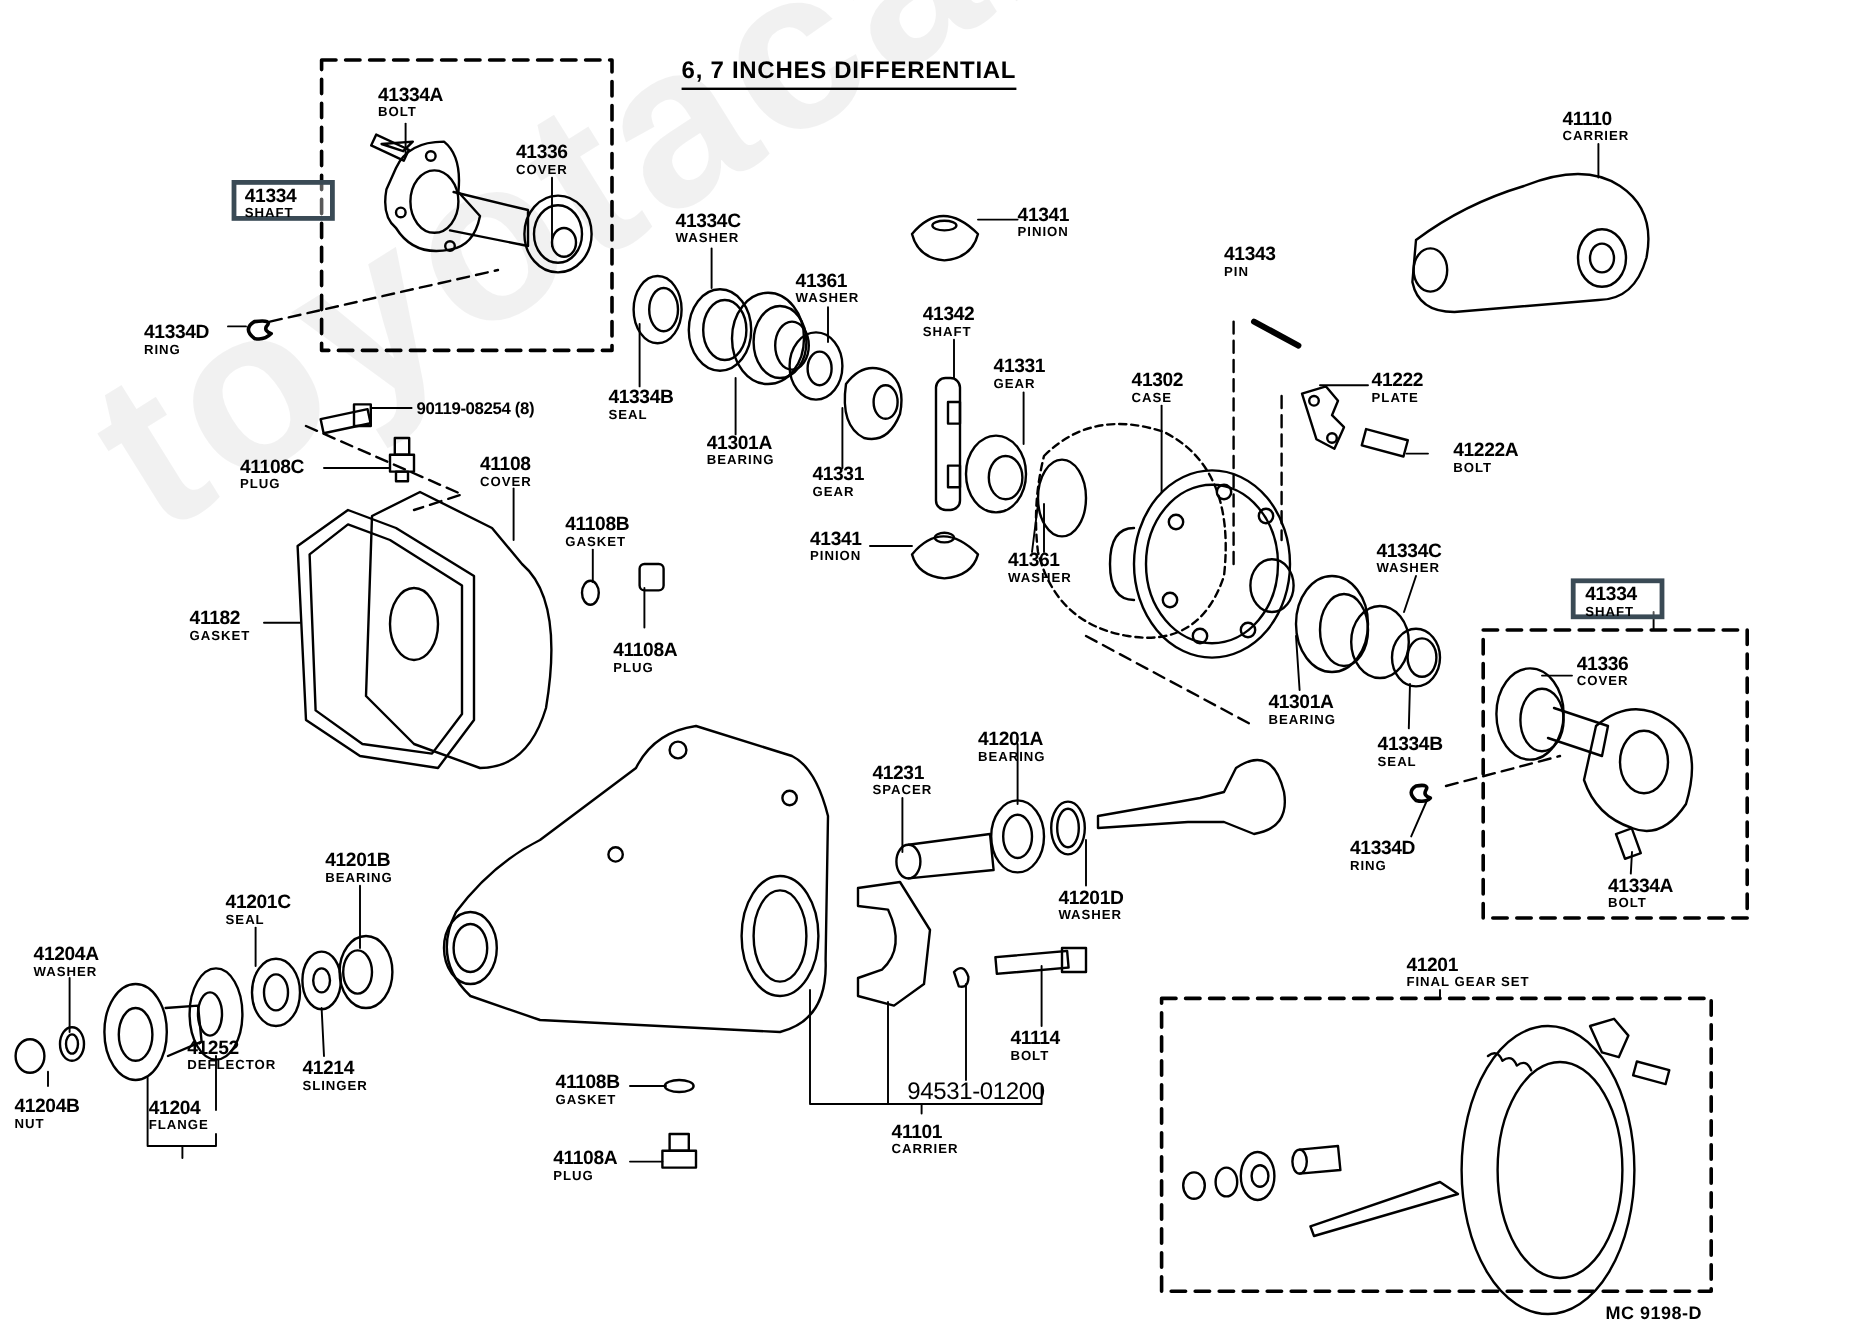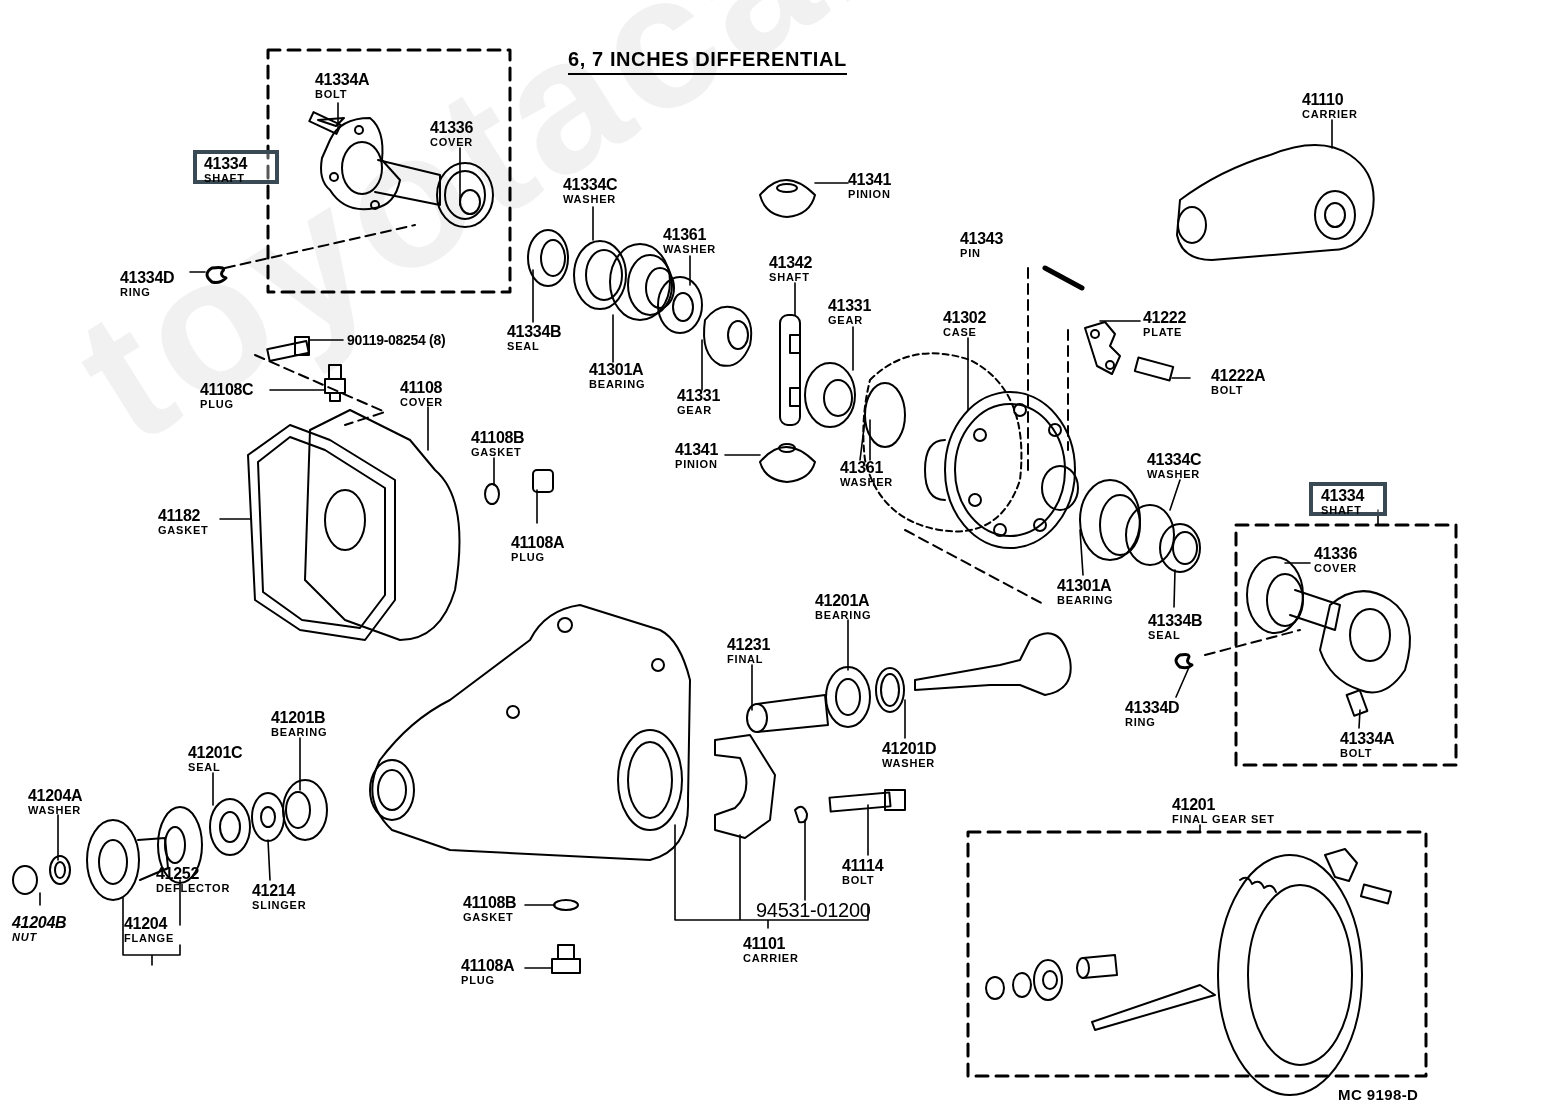--- a/index.html
+++ b/index.html
@@ -358,21 +358,21 @@
       <span class="name">GEAR</span>
     </div>
   <div class="lbl" style="left:943px;top:310px;">
       <span class="num">41302</span>
       <span class="name">CASE</span>
     </div>
   <div class="lbl" style="left:840px;top:460px;">
       <span class="num">41361</span>
       <span class="name">WASHER</span>
     </div>
-  <div class="lbl" style="left:960px;top:205px;margin-top:26px;">
+  <div class="lbl" style="left:1020px;top:205px;">
       <span class="num">41343</span>
       <span class="name">PIN</span>
     </div>
   <div class="lbl" style="left:1143px;top:310px;">
       <span class="num">41222</span>
       <span class="name">PLATE</span>
     </div>
   <div class="lbl" style="left:1211px;top:368px;">
       <span class="num">41222A</span>
       <span class="name">BOLT</span>
@@ -421,27 +421,27 @@
       <span class="name">COVER</span>
     </div>
   <div class="lbl" style="left:1125px;top:700px;">
       <span class="num">41334D</span>
       <span class="name">RING</span>
     </div>
   <div class="lbl" style="left:1340px;top:731px;">
       <span class="num">41334A</span>
       <span class="name">BOLT</span>
     </div>
-  <div class="lbl" style="left:815px;top:593px;">
+  <div class="lbl" style="left:815px;top:609px;">
       <span class="num">41201A</span>
       <span class="name">BEARING</span>
     </div>
   <div class="lbl" style="left:727px;top:637px;">
       <span class="num">41231</span>
-      <span class="name">FINAL</span>
+      <span class="name">SPACER</span>
     </div>
   <div class="lbl" style="left:882px;top:741px;">
       <span class="num">41201D</span>
       <span class="name">WASHER</span>
     </div>
   <div class="lbl" style="left:842px;top:858px;">
       <span class="num">41114</span>
       <span class="name">BOLT</span>
     </div>
   <div class="lbl" style="left:756px;top:900px;">
@@ -460,21 +460,21 @@
       <span class="name">BEARING</span>
     </div>
   <div class="lbl" style="left:188px;top:745px;">
       <span class="num">41201C</span>
       <span class="name">SEAL</span>
     </div>
   <div class="lbl" style="left:28px;top:788px;">
       <span class="num">41204A</span>
       <span class="name">WASHER</span>
     </div>
-  <div class="lbl" style="left:12px;top:915px;font-style:italic;">
+  <div class="lbl" style="left:12px;top:915px;">
       <span class="num">41204B</span>
       <span class="name">NUT</span>
     </div>
   <div class="lbl" style="left:252px;top:883px;">
       <span class="num">41214</span>
       <span class="name">SLINGER</span>
     </div>
   <div class="lbl" style="left:156px;top:866px;">
       <span class="num">41252</span>
       <span class="name">DEFLECTOR</span>

